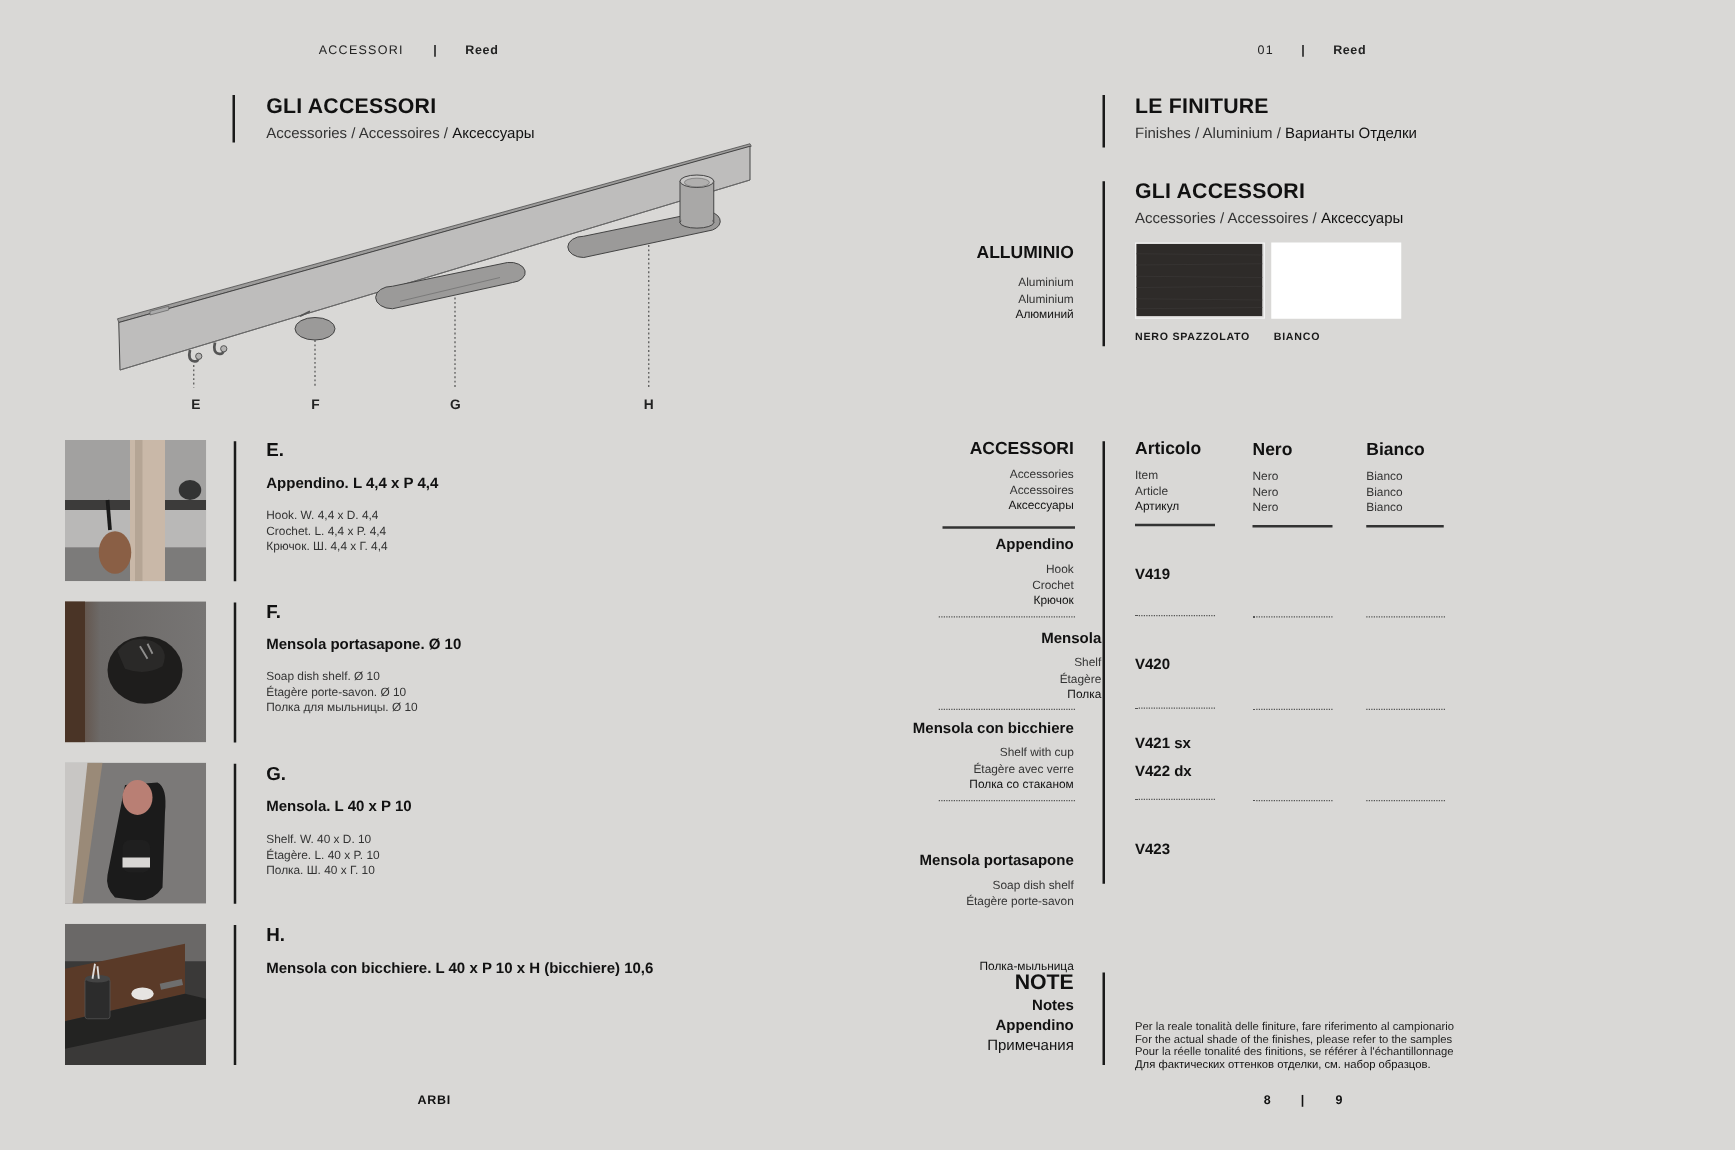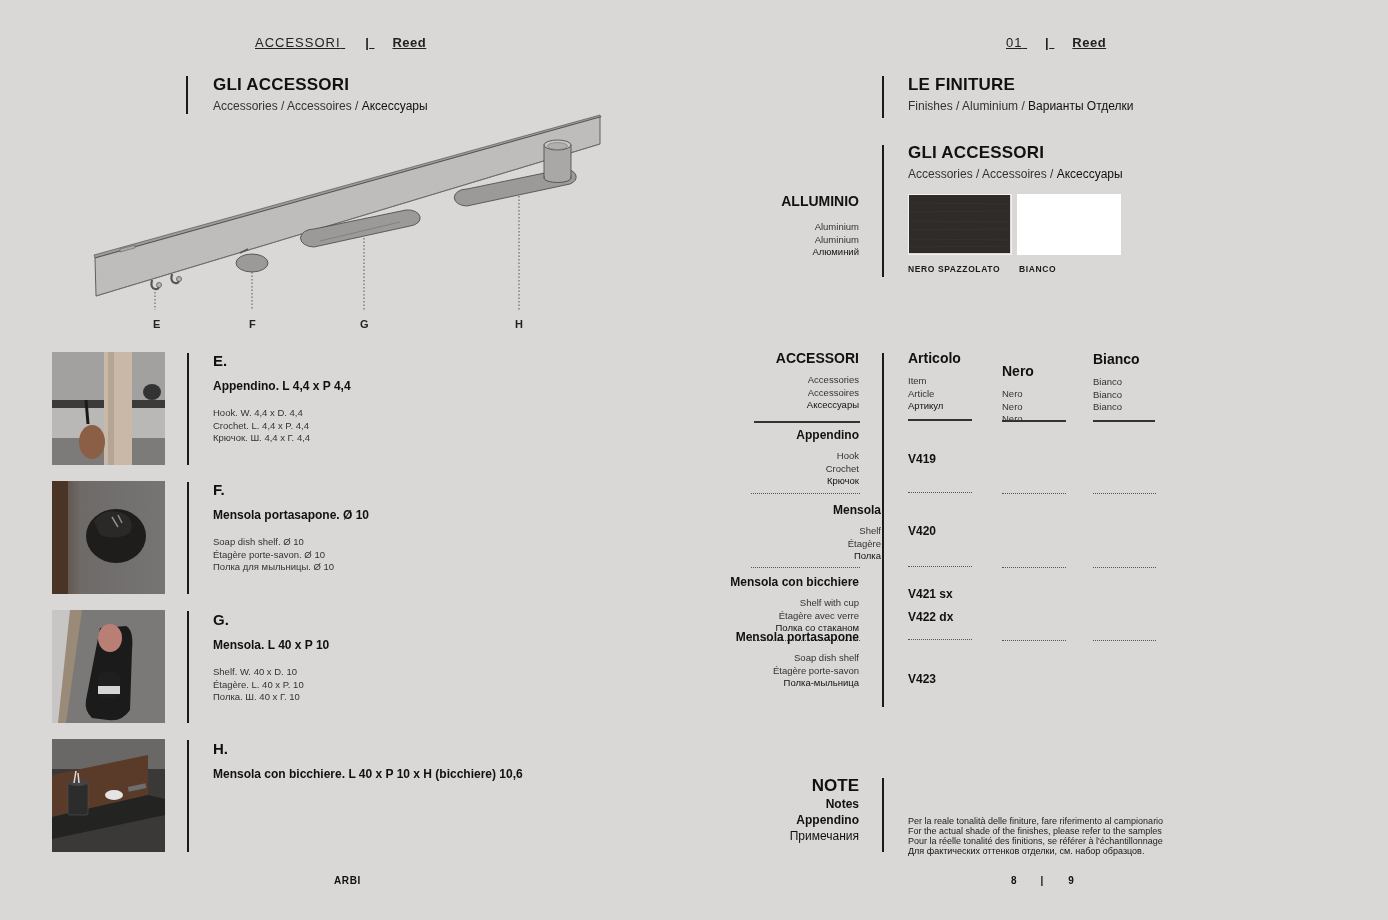--- a/index.html
+++ b/index.html
@@ -6,21 +6,21 @@
   html, body { width: 1388px; height: 920px; overflow: hidden; }
   body {
     background: #d9d8d6;
     font-family: "Liberation Sans", "DejaVu Sans", sans-serif;
     color: #1a1a1a;
     position: relative;
   }
   .abs { position: absolute; }
 
   
-  .run-head { font-size: 13px; letter-spacing: 1px; color: #222; text-decoration: underline; }
+  .run-head { font-size: 10px; letter-spacing: 1px; color: #222; }
   .run-head .bar { font-weight: bold; margin: 0 0; }
   .run-head b { font-weight: bold; letter-spacing: 0.5px; }
 
   .vrule { position: absolute; width: 2px; background: #1a1a1a; }
 
   .sec-title { font-size: 17px; font-weight: bold; letter-spacing: 0.2px; color: #111; }
   .sec-sub { font-size: 12px; color: #333; margin-top: 4px; }
   .sec-sub .ru { color: #111; }
 
   
@@ -272,21 +272,21 @@
 <div class="solid-line" style="left:754px; width:106px; top:421px;"></div>
 
 <div class="abs" style="left:908px; top:350px;">
   <div class="rh" style="font-size:14px;">Articolo</div>
   <div class="rsmall" style="margin-top:9px;">
     <div>Item</div>
     <div>Article</div>
     <div style="color:#111;">Артикул</div>
   </div>
 </div>
-<div class="abs" style="left:1002px; top:363px;">
+<div class="abs" style="left:1002px; top:351px;">
   <div class="rh" style="font-size:14px;">Nero</div>
   <div class="rsmall" style="margin-top:9px;">
     <div>Nero</div>
     <div>Nero</div>
     <div>Nero</div>
   </div>
 </div>
 <div class="abs" style="left:1093px; top:351px;">
   <div class="rh" style="font-size:14px;">Bianco</div>
   <div class="rsmall" style="margin-top:9px;">
@@ -335,26 +335,26 @@
     <div style="color:#111;">Полка со стаканом</div>
   </div>
 </div>
 <div class="abs code" style="left:908px; top:587px;">V421 sx</div>
 <div class="abs code" style="left:908px; top:610px;">V422 dx</div>
 <div class="dot-line" style="left:751px; width:109px; top:640px;"></div>
 <div class="dot-line" style="left:908px; width:64px; top:639px;"></div>
 <div class="dot-line" style="left:1002px; width:64px; top:640px;"></div>
 <div class="dot-line" style="left:1093px; width:63px; top:640px;"></div>
 
-<div class="abs right-align" style="right:529px; top:630px; width:200px;">
+<div class="abs right-align" style="right:529px; top:681px; width:200px;">
   <div class="grp-title">Mensola portasapone</div>
   <div class="rsmall" style="margin-top:8px;">
     <div>Soap dish shelf</div>
     <div>Étagère porte-savon</div>
-    <div style="color:#111;">Полка-мыльница</div>
+    <div style="color:#111;margin-top:40px;">Полка-мыльница</div>
   </div>
 </div>
 <div class="abs code" style="left:908px; top:672px;">V423</div>
 
 <div class="vrule" style="left:882px; top:778px; height:74px;"></div>
 <div class="abs" style="right:529px; top:776px; width:150px;">
   <div class="note-title">NOTE</div>
   <div class="note-sub">
     <div>Notes</div>
     <div>Appendino</div>

